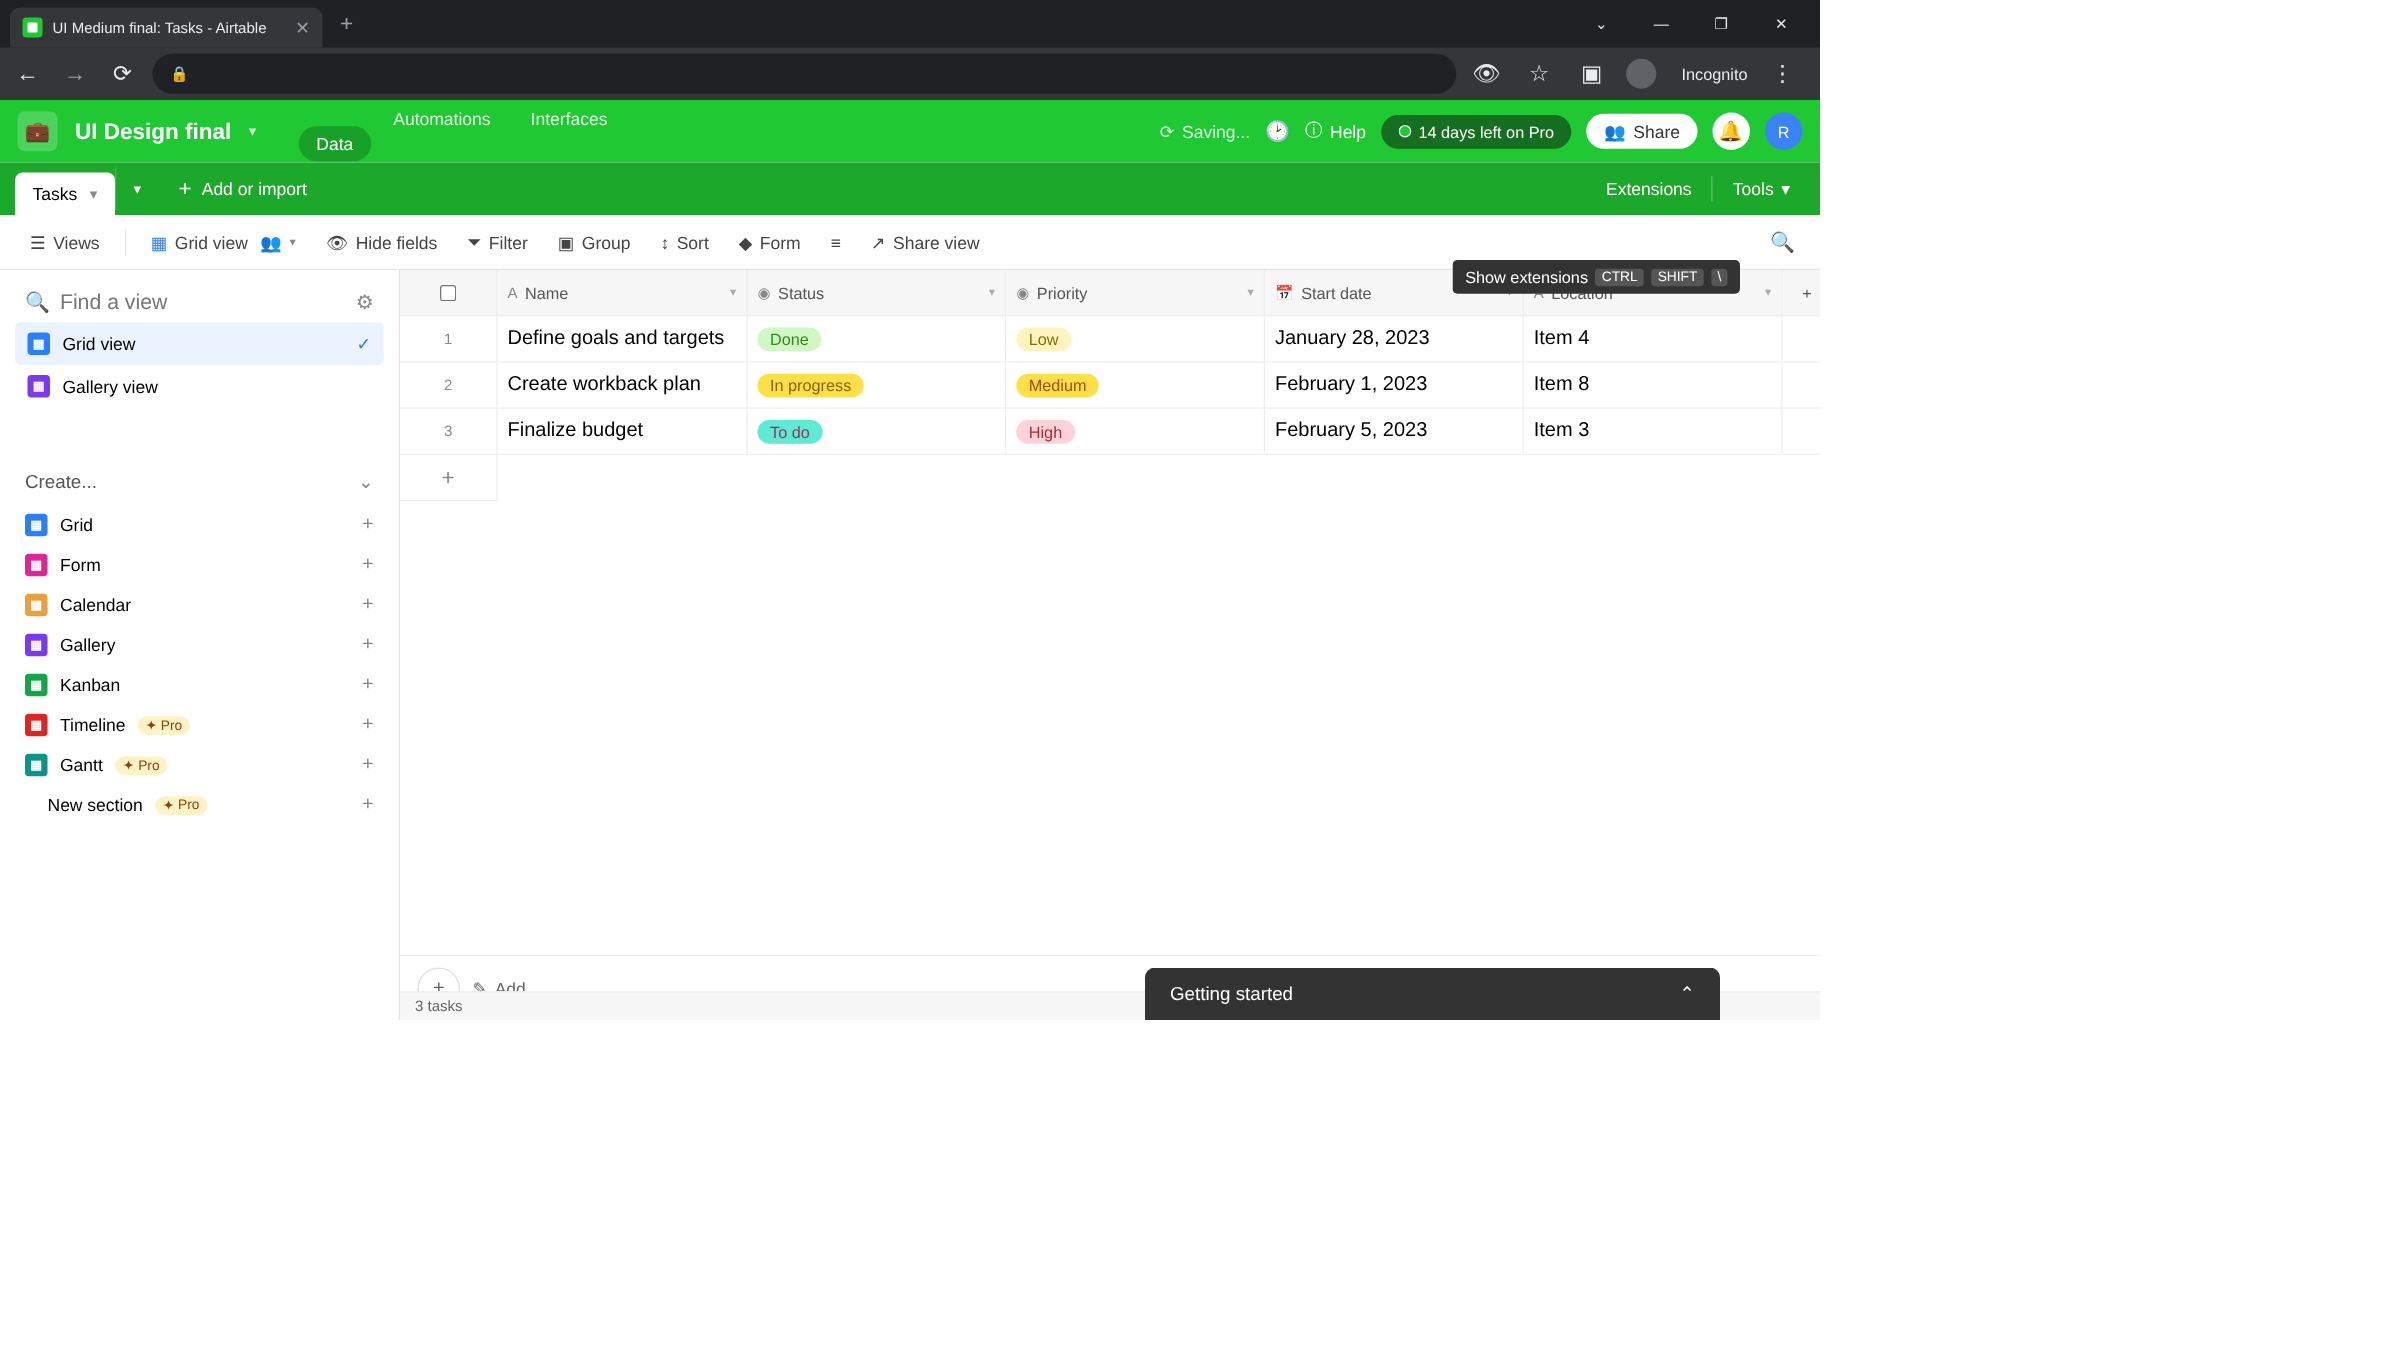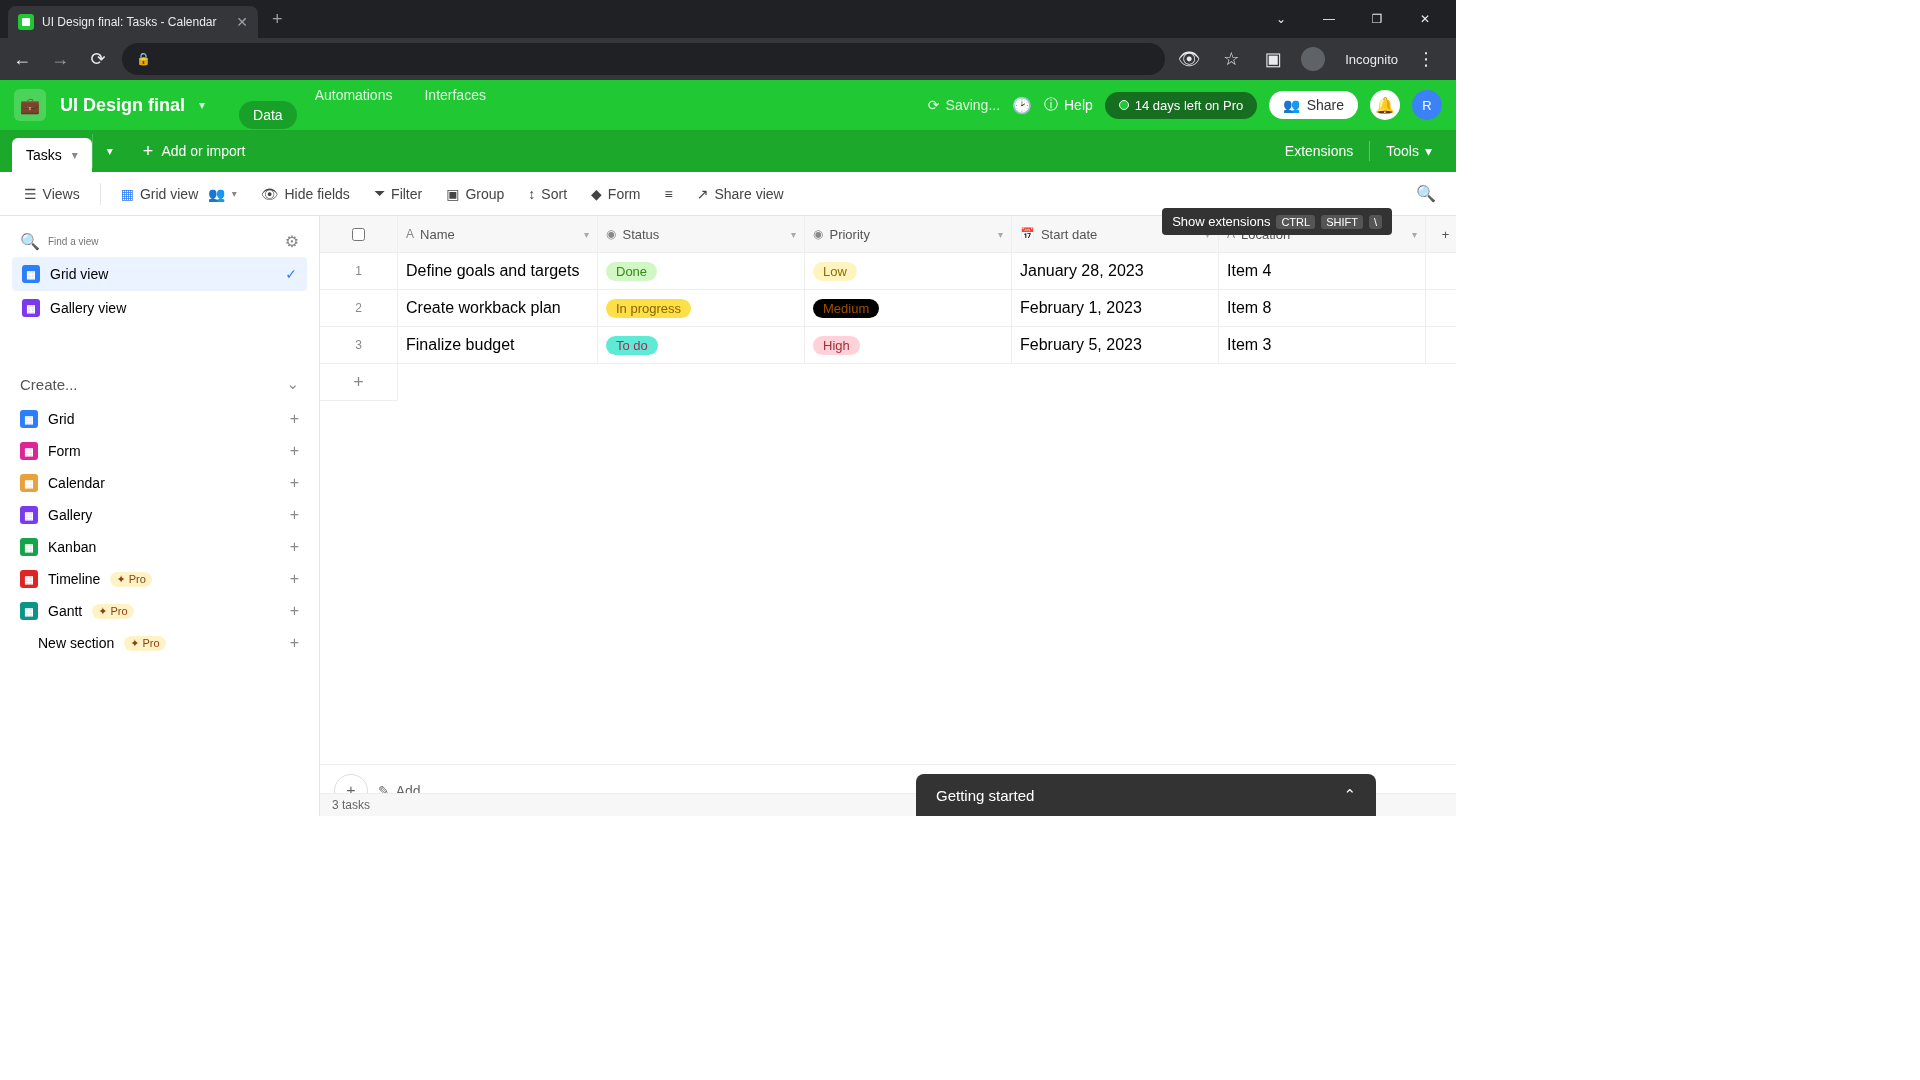--- a/index.html
+++ b/index.html
@@ -61,21 +61,21 @@
 .tb-search { margin-left: auto; color: #444; cursor: pointer; padding: 6px; }
 .tooltip { position: absolute; right: 64px; top: 36px; background: #333; color: #fff; padding: 6px 10px; border-radius: 4px; font-size: 13px; display: flex; align-items: center; gap: 6px; z-index: 10; }
 .kbd { background: #555; border-radius: 3px; padding: 1px 5px; font-size: 11px; font-weight: 500; }
 
 
 .main { display: flex; height: calc(100% - 38px - 42px - 50px - 42px - 44px); }
 
 
 .sidebar { width: 320px; border-right: 1px solid #e5e5e5; display: flex; flex-direction: column; padding: 10px 12px; overflow-y: auto; }
 .find-view { display: flex; align-items: center; padding: 6px 8px; gap: 8px; }
-.find-view input { border: none; outline: none; font-size: 10px; flex: 1; color: #4d7c0f; }
+.find-view input { border: none; outline: none; font-size: 17px; flex: 1; color: #4d7c0f; }
 .gear { color: #888; cursor: pointer; }
 .view-item { display: flex; align-items: center; gap: 10px; padding: 8px 10px; border-radius: 4px; font-size: 14px; cursor: pointer; }
 .view-item.active { background: #eaf3ff; }
 .create-hdr { display: flex; justify-content: space-between; align-items: center; padding: 10px 8px; font-size: 15px; color: #555; cursor: pointer; margin-top: 40px;}
 .create-item { display: flex; align-items: center; gap: 10px; padding: 7px 8px; font-size: 14px; cursor: pointer; position: relative; }
 .create-item .plus { margin-left: auto; color: #888; font-size: 16px; }
 .view-type-icon { width: 18px; height: 18px; border-radius: 3px; display: flex; align-items: center; justify-content: center; color: #fff; font-size: 10px; font-weight: bold; }
 .pro-badge { background: #fef3c7; color: #92400e; font-size: 11px; padding: 1px 6px; border-radius: 10px; display: flex; align-items: center; gap: 3px; }
 .check-mark { margin-left: auto; color: #2d7ff9; }
 
@@ -106,21 +106,21 @@
 
 .getting-started { position: absolute; bottom: 0; right: 80px; width: 460px; background: #333; color: #fff; padding: 12px 20px; border-radius: 8px 8px 0 0; display: flex; align-items: center; justify-content: space-between; font-size: 15px; cursor: pointer; }
 </style>
 </head>
 <body>
 
 <div class="browser-chrome">
   <div class="tab-bar">
     <div class="tab">
       <div class="tab-favicon"></div>
-      <div class="tab-title">UI Design final: Tasks - Calendar</div>
+      <div class="tab-title">UI Medium final: Tasks - Airtable</div>
       <div class="tab-close">✕</div>
     </div>
     <div class="new-tab">+</div>
     <div class="win-controls">
       <span>⌄</span>
       <span>—</span>
       <span>❐</span>
       <span>✕</span>
     </div>
   </div>
@@ -360,21 +360,21 @@
     <div class="cell date">January 28, 2023</div>
     <div class="cell location">Item 4</div>
         </div>
         <div class="grid-row">
     <div class="cell rownum">2</div>
     <div class="cell name">Create workback plan</div>
     <div class="cell status">
             <span class="pill" style="background:#fde047;color:#8a6200">In progress</span>
           </div>
     <div class="cell priority">
-            <span class="pill" style="background:#000000;color:#a14e00">Medium</span>
+            <span class="pill" style="background:#fde047;color:#a14e00">Medium</span>
           </div>
     <div class="cell date">February 1, 2023</div>
     <div class="cell location">Item 8</div>
         </div>
         <div class="grid-row">
     <div class="cell rownum">3</div>
     <div class="cell name">Finalize budget</div>
     <div class="cell status">
             <span class="pill" style="background:#5eead4;color:#a1305a">To do</span>
           </div>

